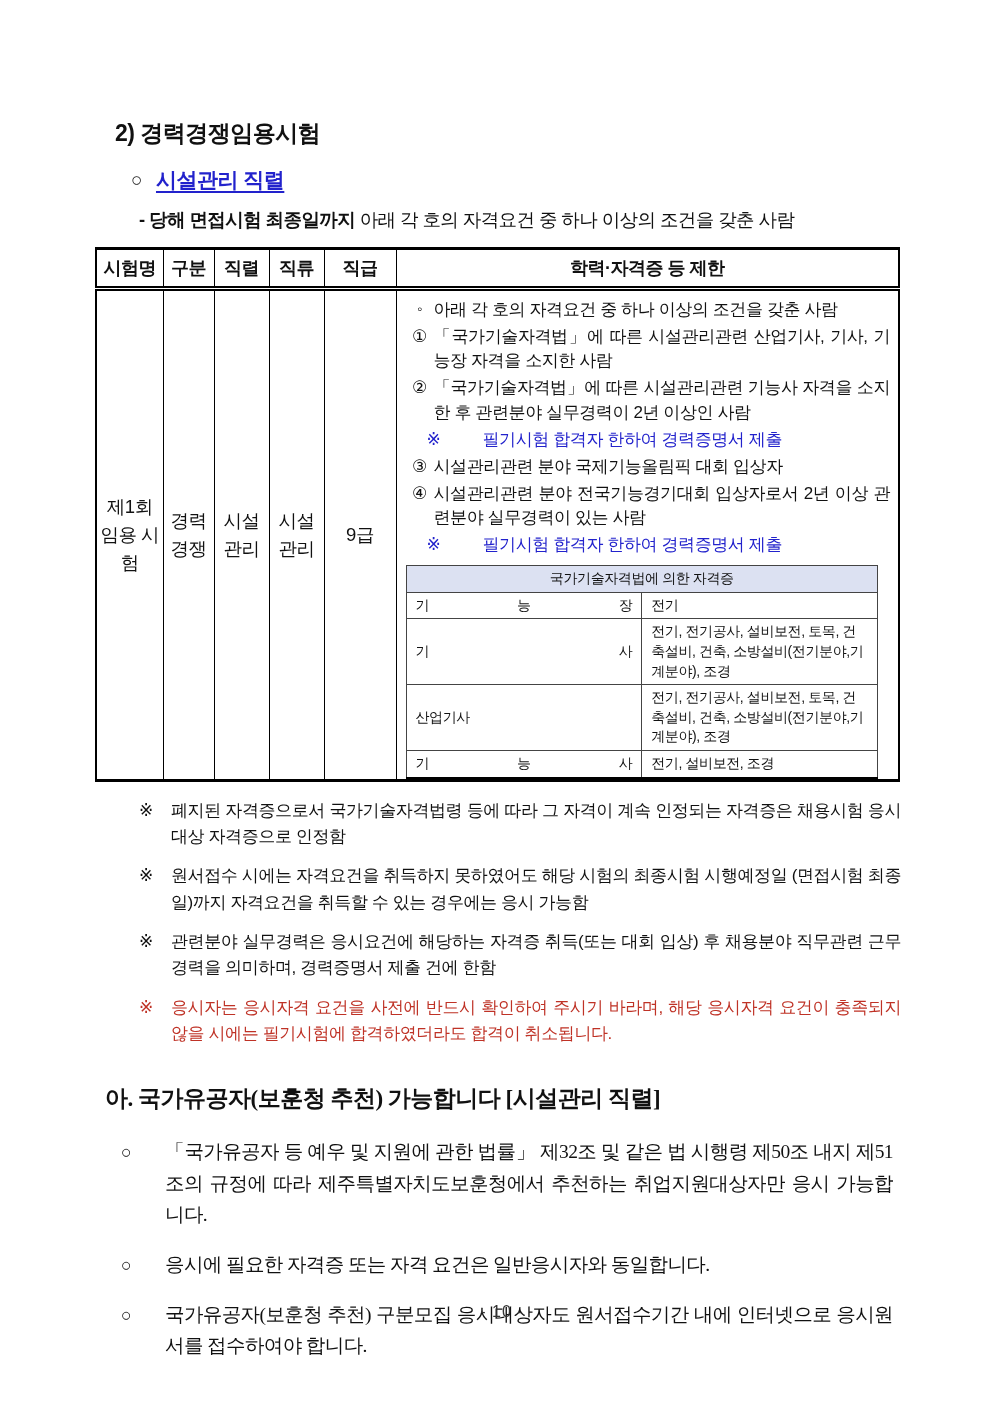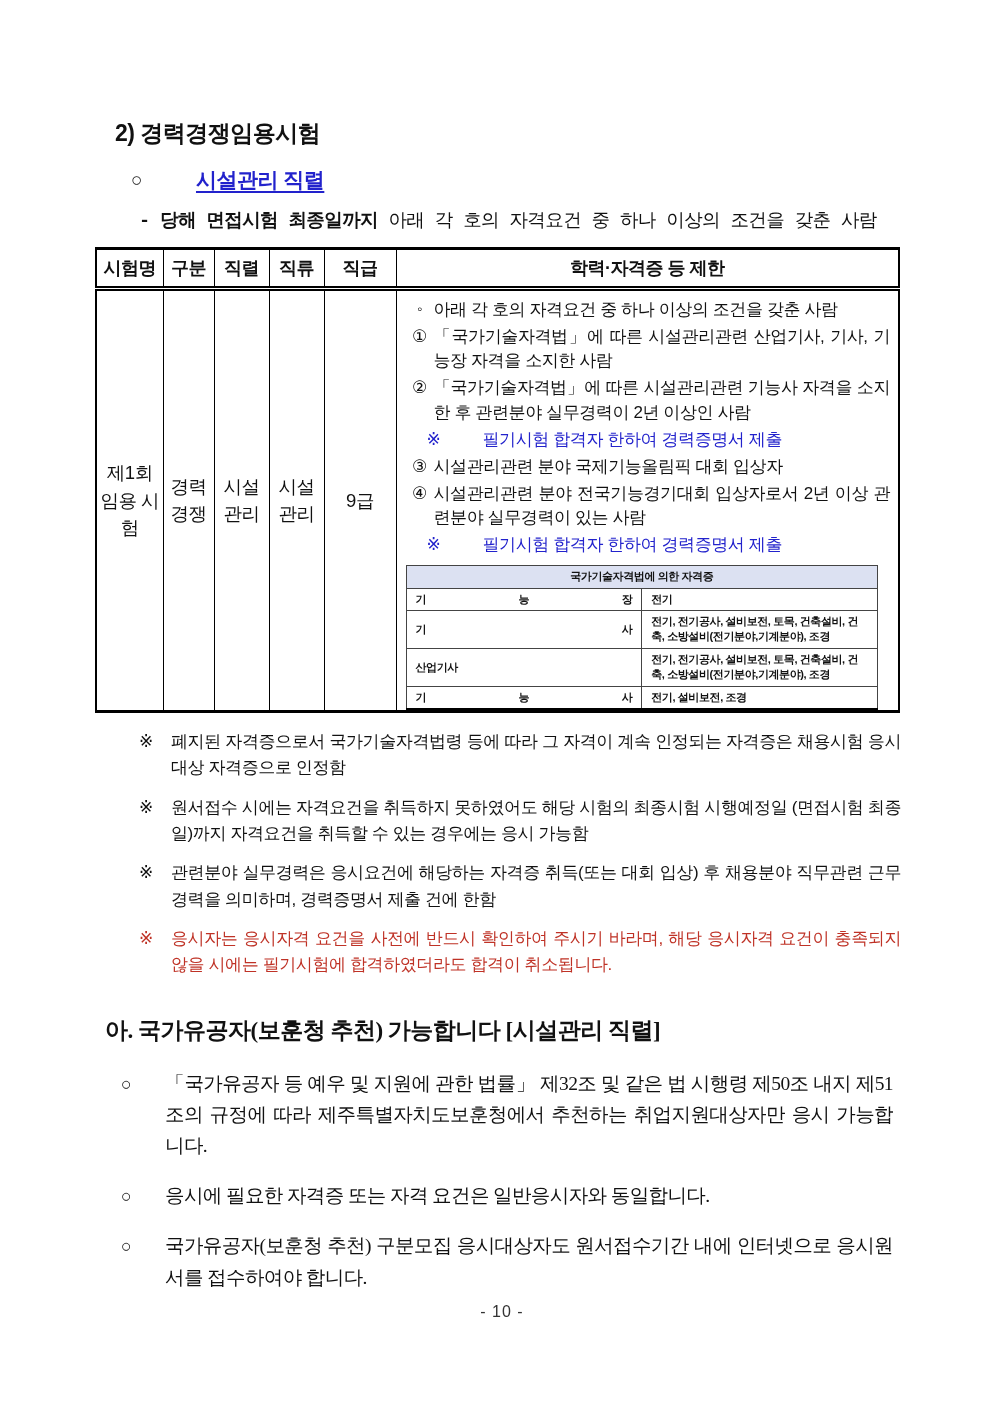--- a/index.html
+++ b/index.html
@@ -27,25 +27,24 @@
   .subheading{
     margin:17px 0 0 36px;
     font-size:21px;font-weight:bold;letter-spacing:-0.5px;
     display:flex;align-items:center;gap:14px;
   }
   .subheading .ring{font-weight:normal;font-size:19px;color:#222;}
   .subheading .series-label{
     color:var(--blue);
     text-decoration:underline;
     text-underline-offset:4px;
-    margin-left:40px;
   }
   .dash-line{
     margin:13px 0 0 44px;
-    font-size:18.5px;letter-spacing:-0.6px;font-family:Liberation Mono, monospace;
+    font-size:18.5px;letter-spacing:-0.6px;
   }
   .dash-line .b{font-weight:bold;}
 
   
   table.exam{
     border-collapse:collapse;
     width:805px;
     margin-top:15px;
     table-layout:fixed;
   }
@@ -86,24 +85,23 @@
     border-top:2px solid #000;
     border-bottom:2px solid #000;
     border-left:1px solid #000;
     border-right:1px solid #000;
     text-align:center;
     font-size:16.5px;letter-spacing:-0.4px;
     padding:3px 0;
   }
   table.cert td{
     border:1px solid #444;
-    font-size:11px;line-height:1.4;letter-spacing:-0.4px;
+    font-size:14px;line-height:1.4;letter-spacing:-0.4px;
     padding:3px 9px;
     vertical-align:middle;
-    font-weight:bold;
   }
   table.cert tr:last-child td{border-bottom:2px solid #000;}
   td.cert-grade{
     width:88px;
     text-align:justify;text-align-last:justify;
   }
 
   
   .notes{margin:16px 0 0 44px;width:762px;}
   .note{display:flex;margin-bottom:13px;font-size:17px;line-height:1.55;letter-spacing:-0.4px;}

